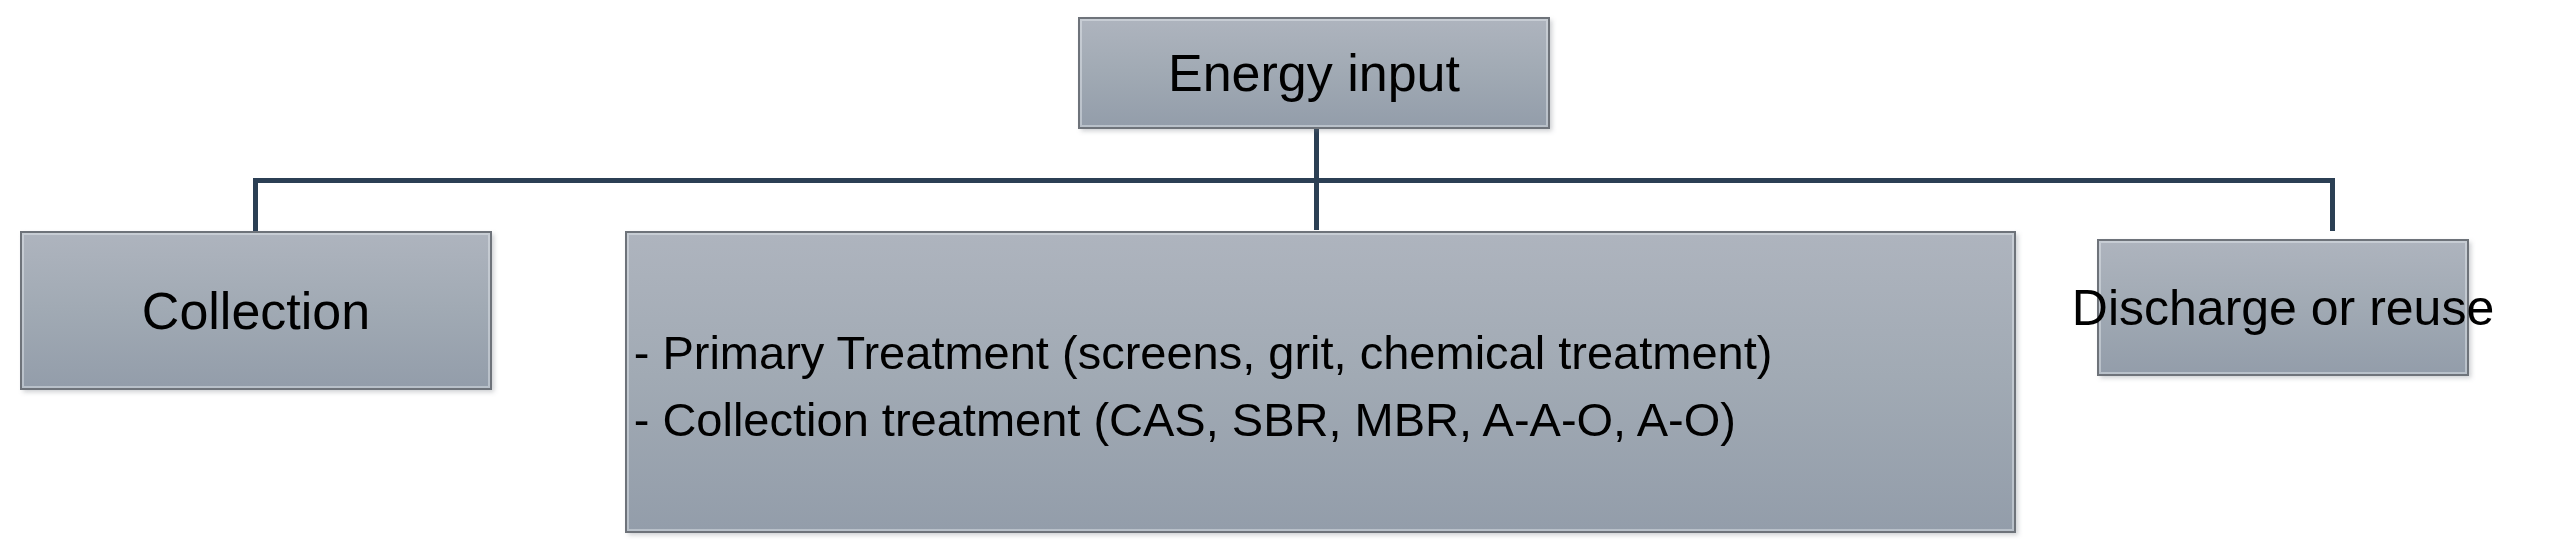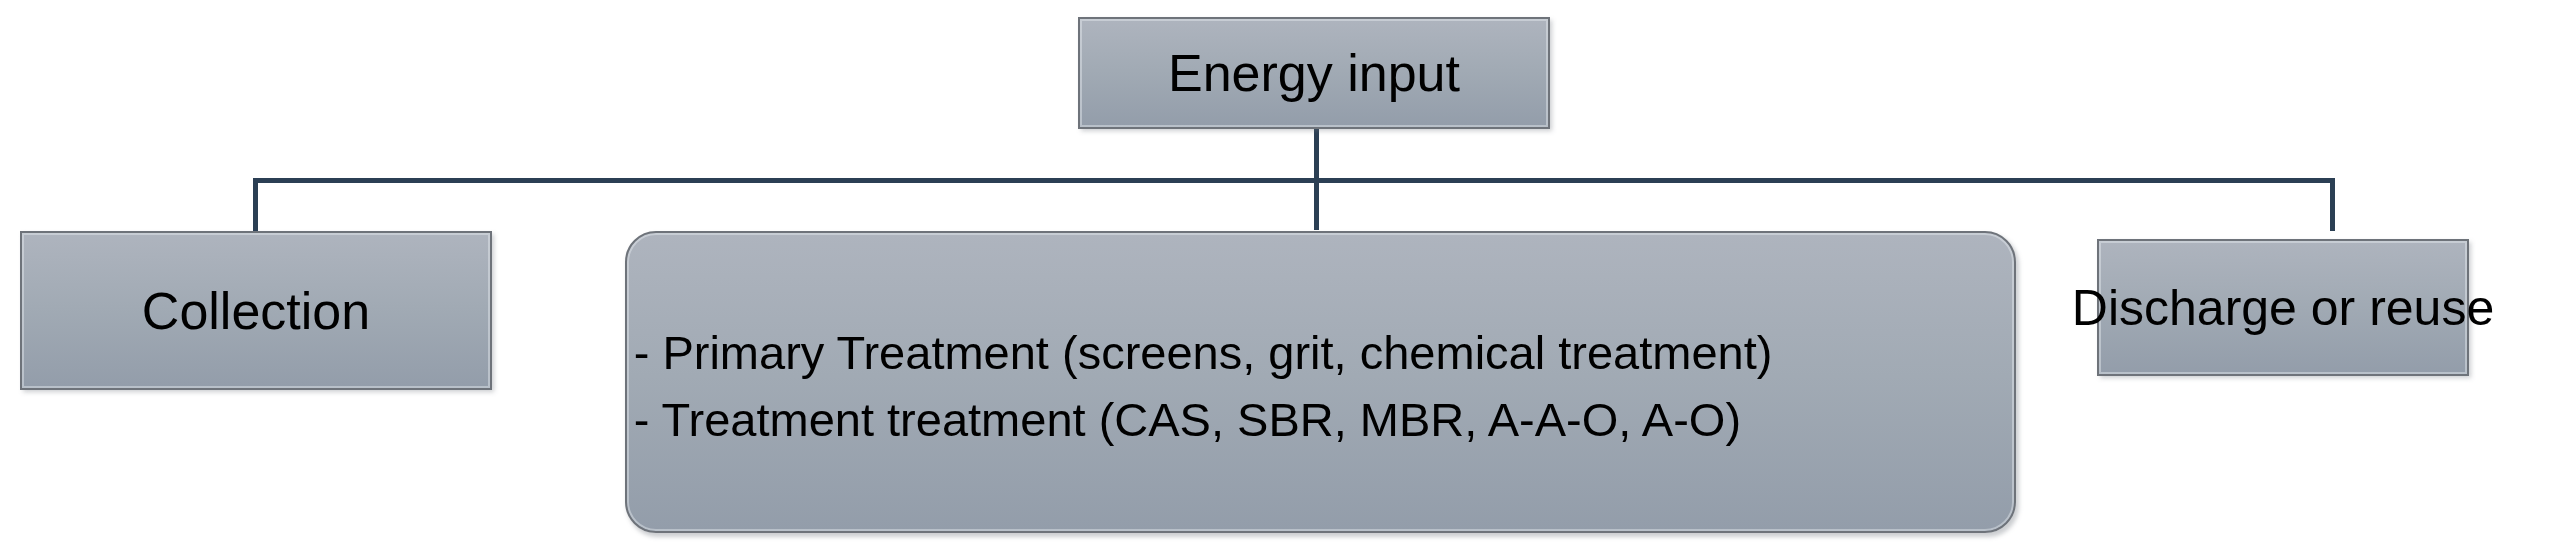--- a/index.html
+++ b/index.html
@@ -33,21 +33,20 @@
     justify-content: center;
     text-align: center;
   }
   .node-energy     { left: 1078px; top: 17.4px;  width: 472px;  height: 112px; font-size: 52px; }
   .node-collection { left: 20px;   top: 231px; width: 472px;  height: 159px; font-size: 52px; line-height: 74px; }
   .node-treatment  {
     left: 625px; top: 231px; width: 1391px; height: 302px;
     font-size: 47px; line-height: 67px;
     align-items: flex-start; text-align: left;
     padding: 8px 6.7px 0 6.7px;
-    border-radius: 31px;
   }
   .node-discharge  { left: 2097px; top: 239px; width: 372px;  height: 137px; font-size: 50px; }
   .line { white-space: nowrap; }
   .connector {
     position: absolute;
     background: var(--connector, #2b3f54);
   }
   .conn-h      { left: 253px;  top: 178px; width: 2082px; height: 5.4px; }
   .conn-left   { left: 253px;  top: 178px; width: 5.4px;    height: 53px; }
   .conn-center { left: 1314px; top: 129px; width: 5.4px;    height: 101px; }
@@ -66,21 +65,21 @@
   <div class="node node-energy">
     <div class="line">Energy input</div>
   </div>
 
   <div class="node node-collection">
     <div class="line">Collection</div>
   </div>
 
   <div class="node node-treatment">
     <div class="line">- Primary Treatment (screens, grit, chemical treatment)</div>
-    <div class="line">- Treatment treatment (CAS, SBR, MBR, A-A-O, A-O)</div>
+    <div class="line">- Collection treatment (CAS, SBR, MBR, A-A-O, A-O)</div>
   </div>
 
   <div class="node node-discharge">
     <div class="line">Discharge or reuse</div>
   </div>
 
 </div>
 
 
 </body></html>

